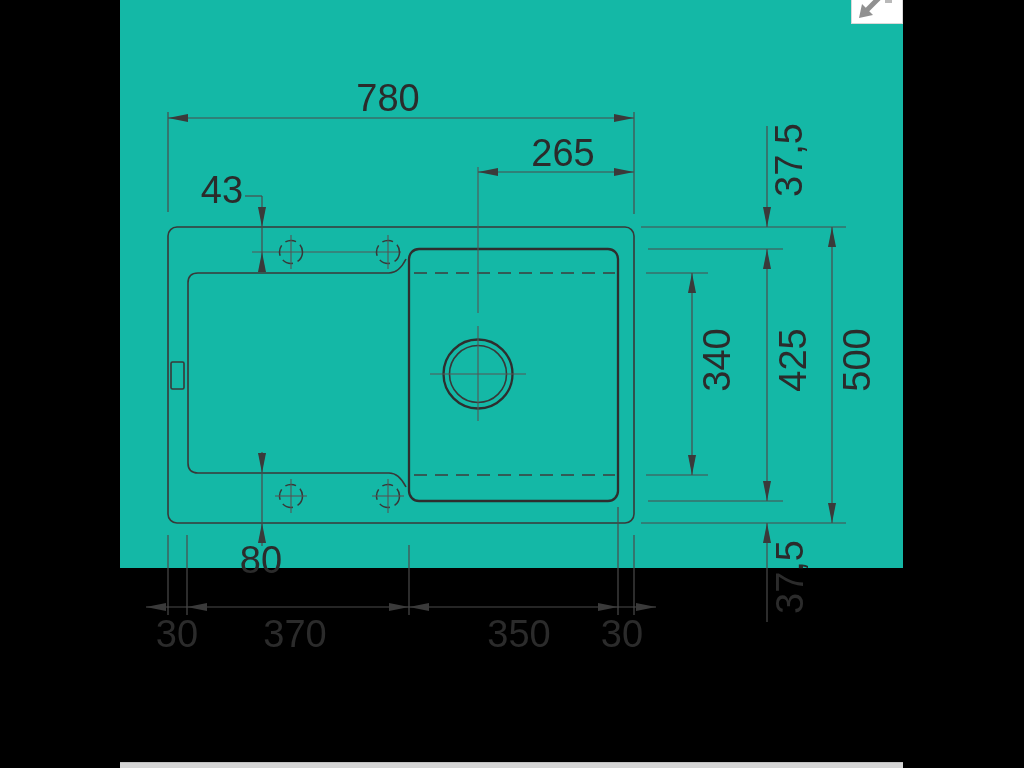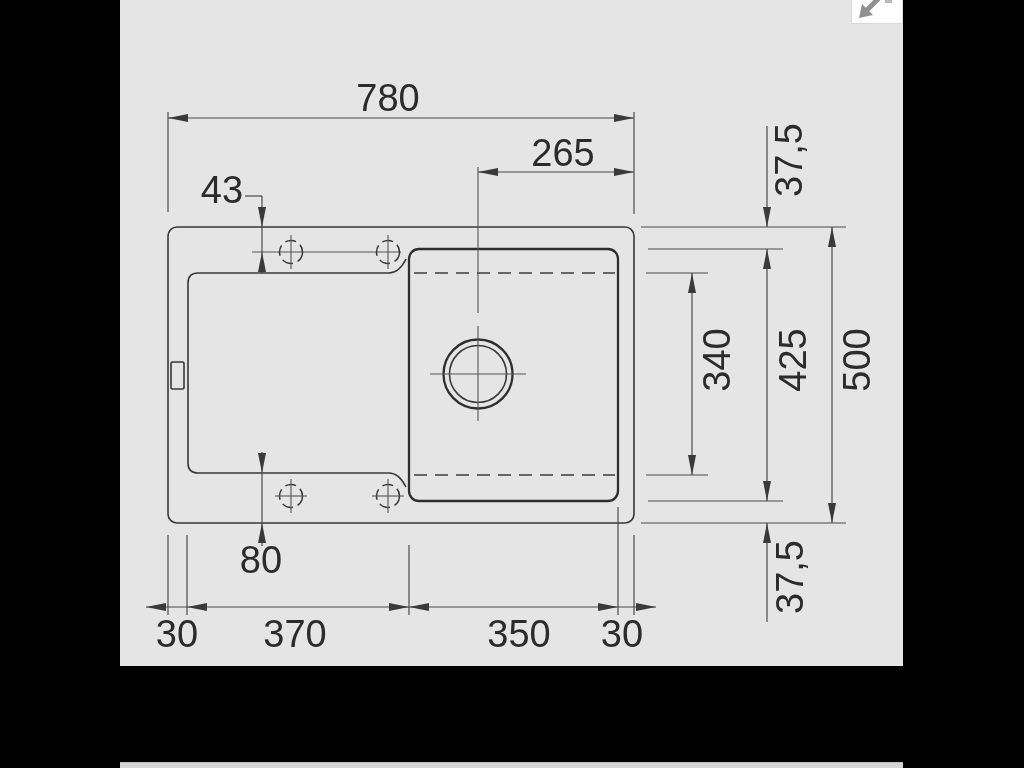--- a/index.html
+++ b/index.html
@@ -1,21 +1,21 @@
 <!DOCTYPE html>
 <html><head>
 <meta charset="utf-8">
 <style>
   html,body{margin:0;padding:0;background:#000;}
   .stage{position:relative;width:1024px;height:768px;background:#000;overflow:hidden;
          font-family:"Liberation Sans",sans-serif;}
   .letterbox{position:absolute;top:0;height:768px;background:#000;}
   .letterbox.left{left:0;width:120px;}
   .letterbox.right{left:903px;width:121px;}
-  .panel{position:absolute;left:120px;top:0;width:783px;height:666px;background:#e5e5e5;}
+  .panel{position:absolute;left:120px;top:0;width:783px;height:568px;background:#14b8a6;}
   svg{display:block;}
   svg text{font-family:"Liberation Sans",sans-serif;font-size:38px;fill:#2b2b2b;}
   .objline{stroke:#383838;stroke-width:1.6;fill:none;}
   .boldline{stroke:#2e2e2e;stroke-width:2.3;fill:none;}
   .thinline{stroke:#555;stroke-width:1.1;fill:none;}
   .dimline{stroke:#4a4a4a;stroke-width:1.2;fill:none;}
   .dasher{stroke:#3d3d3d;stroke-width:1.4;fill:none;stroke-dasharray:13 8;}
   .holecircle{stroke:#383838;stroke-width:1.5;fill:none;stroke-dasharray:11 5;}
   .arrow{fill:#3a3a3a;stroke:none;}
   .collapse-btn{position:absolute;left:851px;top:0;width:52px;height:24px;background:#fff;

